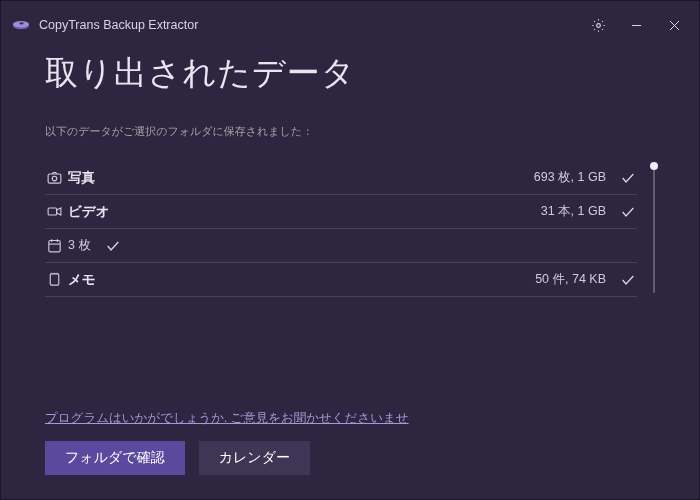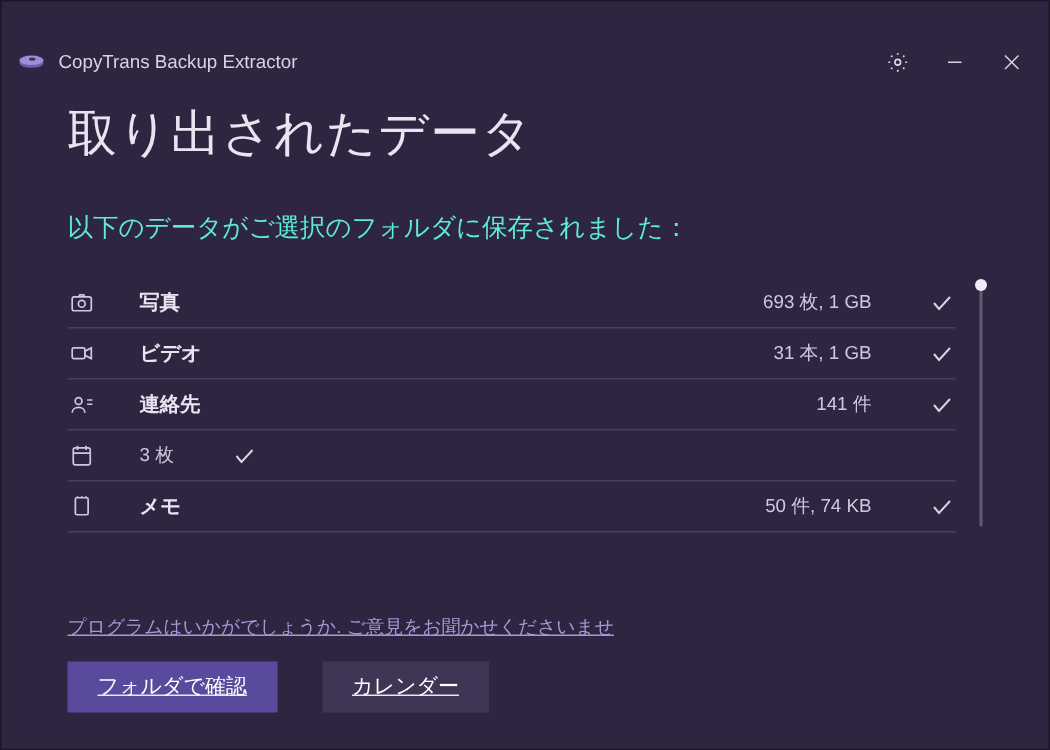--- a/index.html
+++ b/index.html
@@ -13,21 +13,20 @@
     overflow: hidden;
     border: 1px solid #1a1528;
     position: relative;
   }
   .titlebar {
     height: 32px;
     display: flex;
     align-items: center;
     padding: 16px 6px 0 10px;
     background: #2e2640;
-    margin-top: 16px;
   }
   .app-logo {
     width: 20px; height: 20px;
     margin-right: 8px;
     display: flex; align-items: center; justify-content: center;
   }
   .app-title {
     font-size: 12.5px;
     color: #d8d4e4;
     flex: 0 0 auto;
@@ -43,34 +42,34 @@
     padding: 18px 44px 12px 44px;
   }
   .page-title {
     font-size: 33px;
     font-weight: 300;
     color: #e8e4f0;
     letter-spacing: 1px;
     margin-bottom: 28px;
   }
   .subtitle {
-    font-size: 17px;
-    color: #5eead4;
+    font-size: 11px;
+    color: #a3a3a3;
     margin-bottom: 22px;
   }
   .list-area {
     position: relative;
     padding-right: 18px;
   }
   .data-row {
     display: flex;
     align-items: center;
     height: 34px;
     border-bottom: 1px solid rgba(200,190,220,0.18);
-    gap: 30px;
+    gap: 5px;
   }
   .row-icon {
     width: 18px; height: 18px;
     display: flex; align-items: center; justify-content: center;
     flex: 0 0 18px;
     color: #cfc8e0;
   }
   .row-label {
     flex: 1;
     font-size: 13.5px;
@@ -110,25 +109,25 @@
     left: 44px; right: 44px;
     bottom: 24px;
   }
   .feedback-link {
     color: #a898d8;
     font-size: 12.5px;
     text-decoration: underline;
     cursor: pointer;
     display: inline-block;
     margin-bottom: 14px;
+    font-family: Liberation Serif, serif;
   }
   .button-row {
     display: flex;
-    gap: 30px;
-    text-decoration: underline;
+    gap: 14px;
   }
   .btn {
     height: 34px;
     padding: 0 20px;
     display: flex;
     align-items: center;
     justify-content: center;
     font-size: 14px;
     cursor: pointer;
     border: none;
@@ -208,37 +207,20 @@
       </span>
       <span class="row-label">ビデオ</span>
       <span class="row-meta">31 本, 1 GB</span>
       <span class="row-check">
         <svg width="16" height="16" viewBox="0 0 24 24" fill="none" stroke="currentColor" stroke-width="2">
             <polyline points="4 12 9 18 20 6"></polyline>
           </svg>
       </span>
     </div>
 
-    <div class="data-row">
-      <span class="row-icon">
-        <svg width="17" height="17" viewBox="0 0 24 24" fill="none" stroke="currentColor" stroke-width="1.6">
-            <circle cx="9" cy="9" r="3.2"></circle>
-            <path d="M3 20c0-3 2.7-5 6-5s6 2 6 5"></path>
-            <line x1="17" y1="8" x2="22" y2="8"></line>
-            <line x1="17" y1="12" x2="22" y2="12"></line>
-          </svg>
-      </span>
-      <span class="row-label">連絡先</span>
-      <span class="row-meta">141 件</span>
-      <span class="row-check">
-        <svg width="16" height="16" viewBox="0 0 24 24" fill="none" stroke="currentColor" stroke-width="2">
-            <polyline points="4 12 9 18 20 6"></polyline>
-          </svg>
-      </span>
-    </div>
 
     <div class="data-row">
       <span class="row-icon">
         <svg width="17" height="17" viewBox="0 0 24 24" fill="none" stroke="currentColor" stroke-width="1.6">
             <rect x="4" y="5" width="16" height="16" rx="2"></rect>
             <line x1="4" y1="10" x2="20" y2="10"></line>
             <line x1="8" y1="3" x2="8" y2="7"></line>
             <line x1="16" y1="3" x2="16" y2="7"></line>
           </svg>
       </span>

